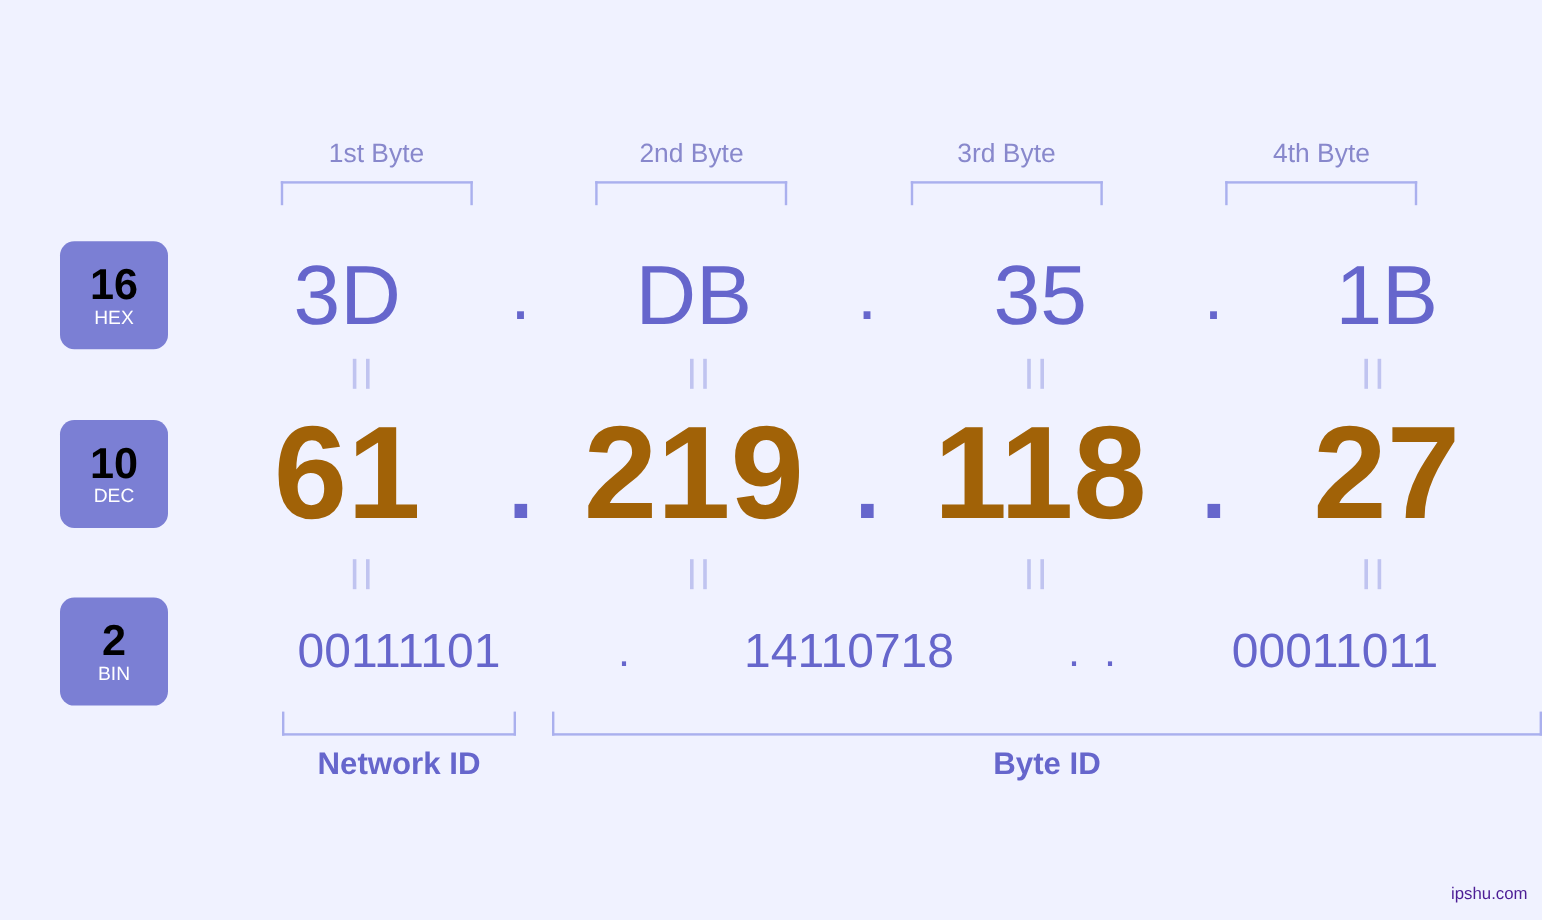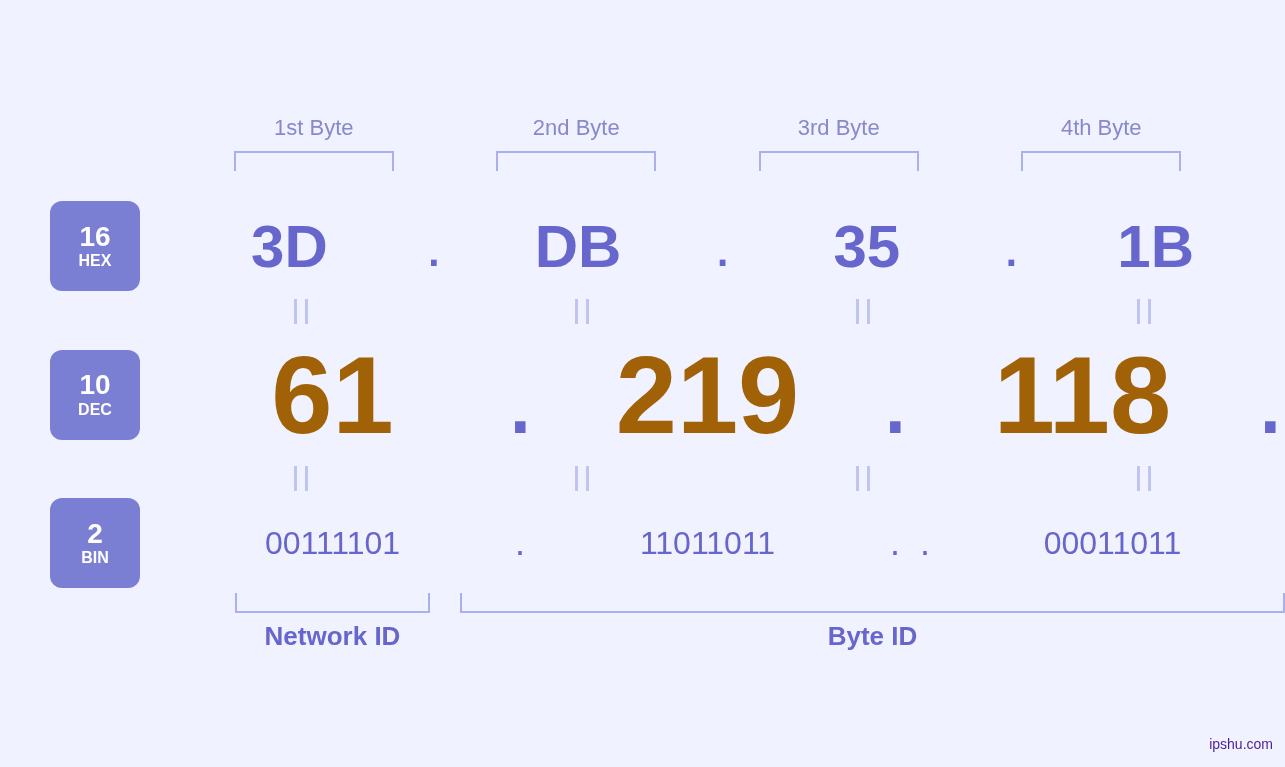--- a/index.html
+++ b/index.html
@@ -77,58 +77,58 @@
       border-radius: 12px;
       display: flex;
       flex-direction: column;
       align-items: center;
       justify-content: center;
       margin-left: 50px;
       flex-shrink: 0;
     }
 
     .label-badge .base-num {
-      color: #ffffff;
-      font-size: 28px;
+      color: #000000;
+      font-size: 36px;
       font-weight: bold;
       line-height: 1.1;
     }
 
     .label-badge .base-name {
       color: white;
       font-size: 16px;
-      font-weight: bold;
+      font-weight: normal;
     }
 
     .values-row {
       display: flex;
       flex: 1;
       align-items: center;
       margin-left: 20px;
     }
 
     .byte-value {
       flex: 1;
       text-align: center;
       color: #6666cc;
     }
 
     .byte-value.hex {
-      font-size: 60px;
-      font-weight: 700;
+      font-size: 70px;
+      font-weight: 400;
     }
 
     .byte-value.dec {
       font-size: 110px;
       font-weight: bold;
       color: #a16207;
     }
 
     .byte-value.bin {
-      font-size: 32px;
+      font-size: 40px;
       font-weight: normal;
     }
 
     .dot {
       color: #6666cc;
       font-size: 60px;
       line-height: 1;
       flex-shrink: 0;
       width: 30px;
       text-align: center;
@@ -266,20 +266,21 @@
       <span class="base-num">10</span>
       <span class="base-name">DEC</span>
     </div>
     <div class="values-row">
       <div class="byte-value dec">61</div>
       <div class="dot dec">.</div>
       <div class="byte-value dec">219</div>
       <div class="dot dec">.</div>
       <div class="byte-value dec">118</div>
       <div class="dot dec">.</div>
+      <div class="byte-value dec">27</div>
     </div>
   </div>
 
   <div class="separator-row">
     <div class="sep-spacer"></div>
     <div class="sep-lines">
       <div class="sep-line-cell">
           <div class="parallel-lines">
             <div class="parallel-line"></div>
             <div class="parallel-line"></div>
@@ -307,21 +308,21 @@
   </div>
 
   <div class="row">
     <div class="label-badge">
       <span class="base-num">2</span>
       <span class="base-name">BIN</span>
     </div>
     <div class="values-row">
       <div class="byte-value bin">00111101</div>
       <div class="dot bin">.</div>
-      <div class="byte-value bin">11011011</div>
+      <div class="byte-value bin">14110718</div>
       <div class="dot bin">.</div>
       <div class="dot bin">.</div>
       <div class="byte-value bin">00011011</div>
     </div>
   </div>
 
   <div style="display:flex; width:1050px; margin-left:235px; margin-top:5px;">
     <div style="width:195px; height:20px; border-bottom:2px solid #aab0ee; border-left:2px solid #aab0ee; border-right:2px solid #aab0ee;"></div>
     <div style="flex:1; height:20px; border-bottom:2px solid #aab0ee; border-left:2px solid #aab0ee; border-right:2px solid #aab0ee; margin-left:30px;"></div>
   </div>

